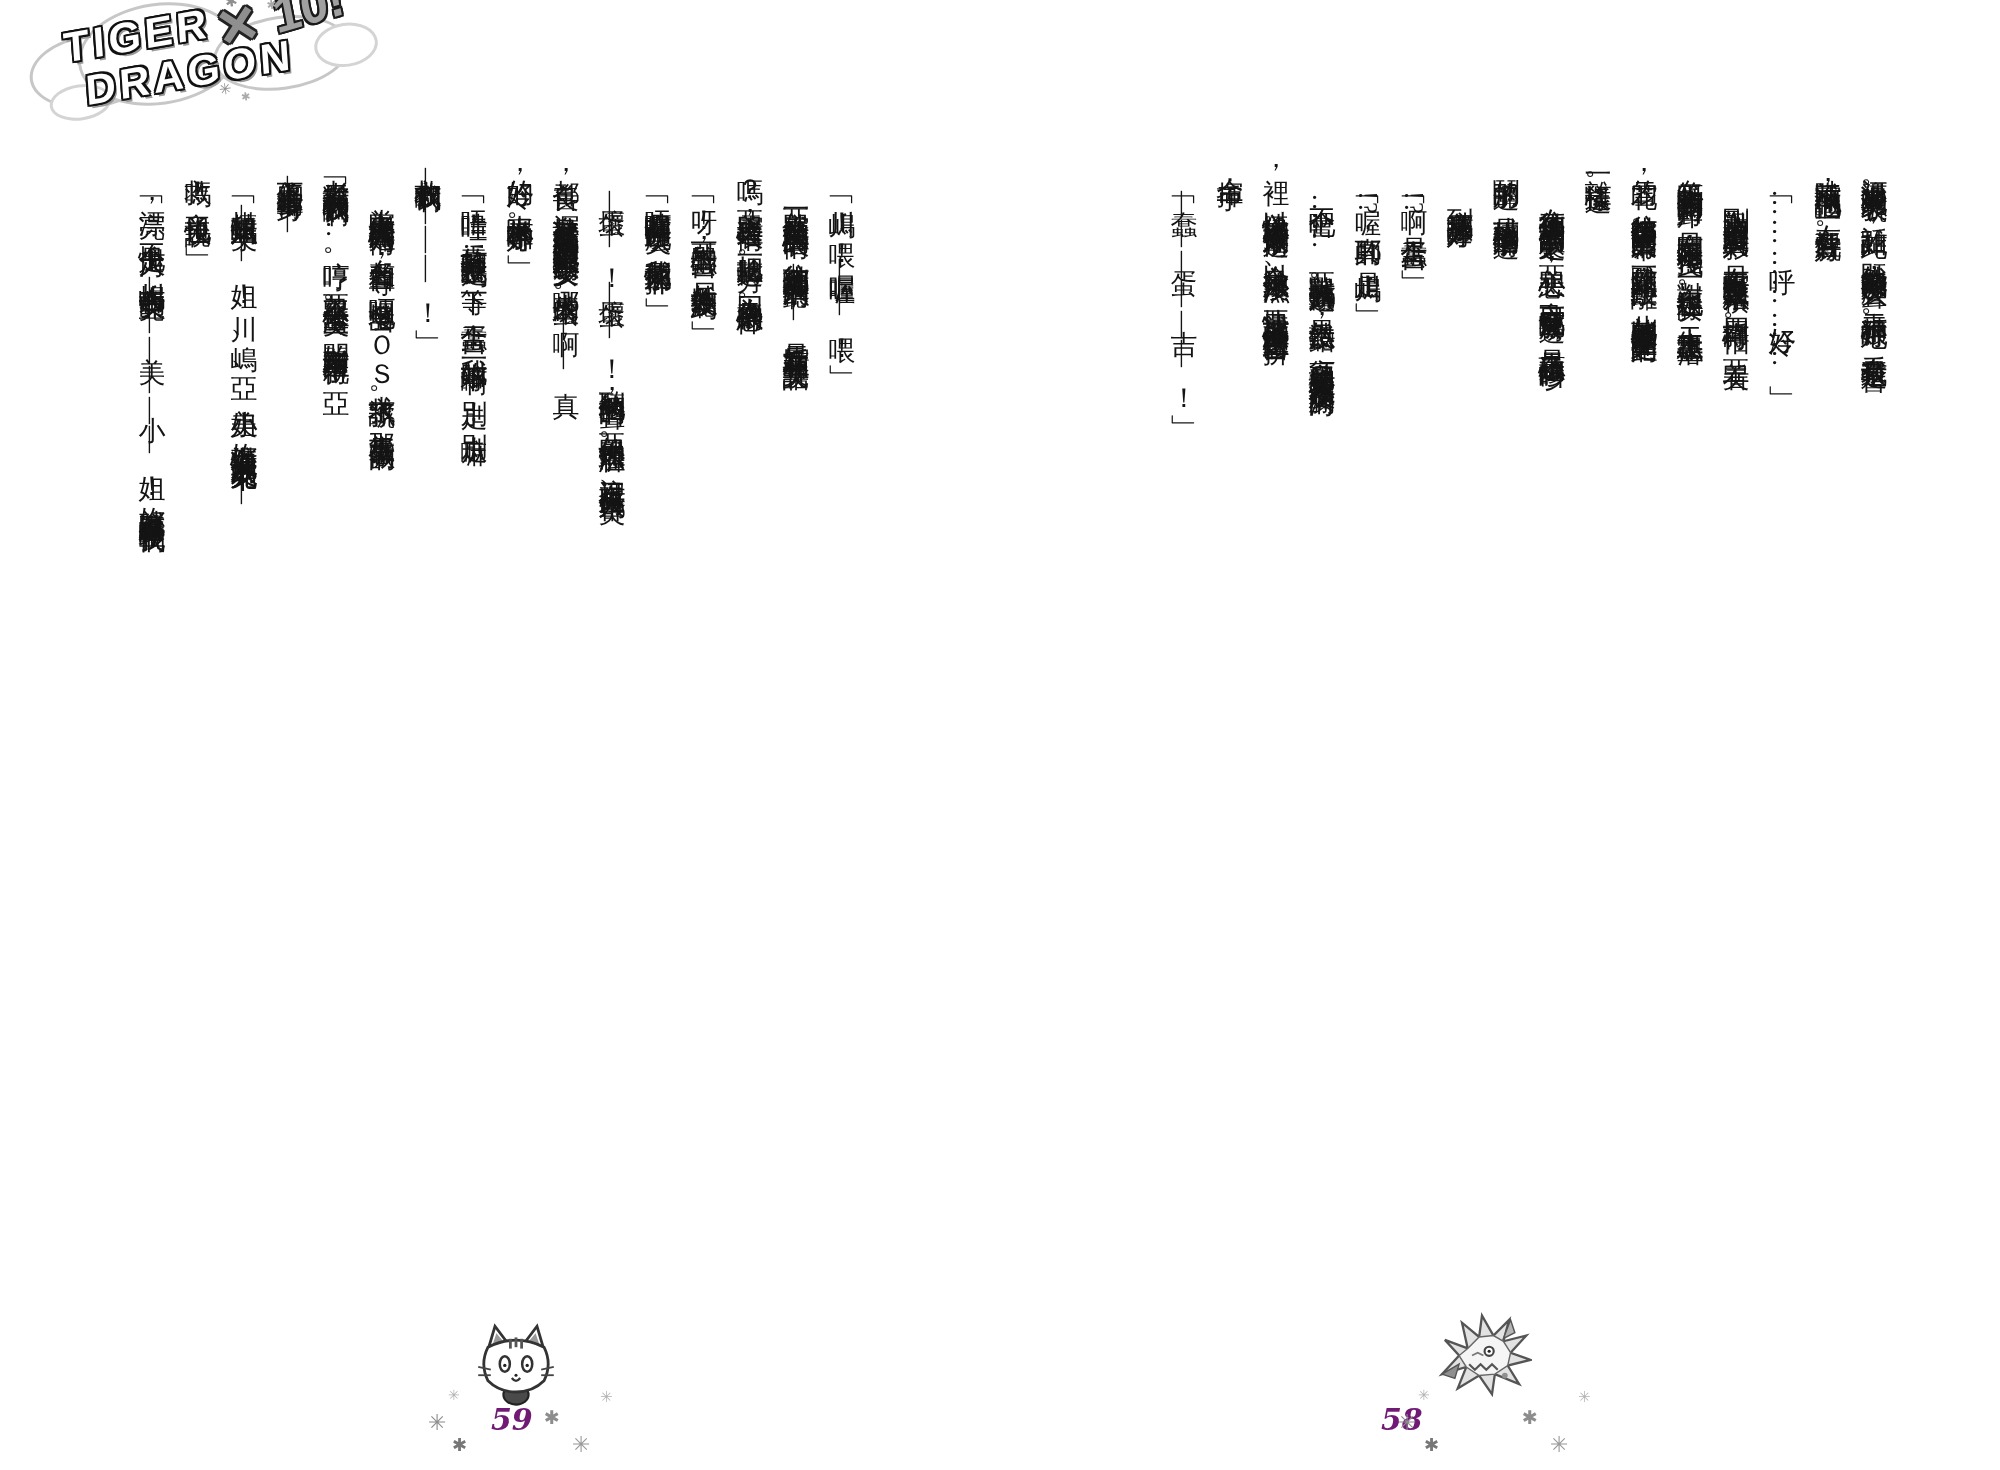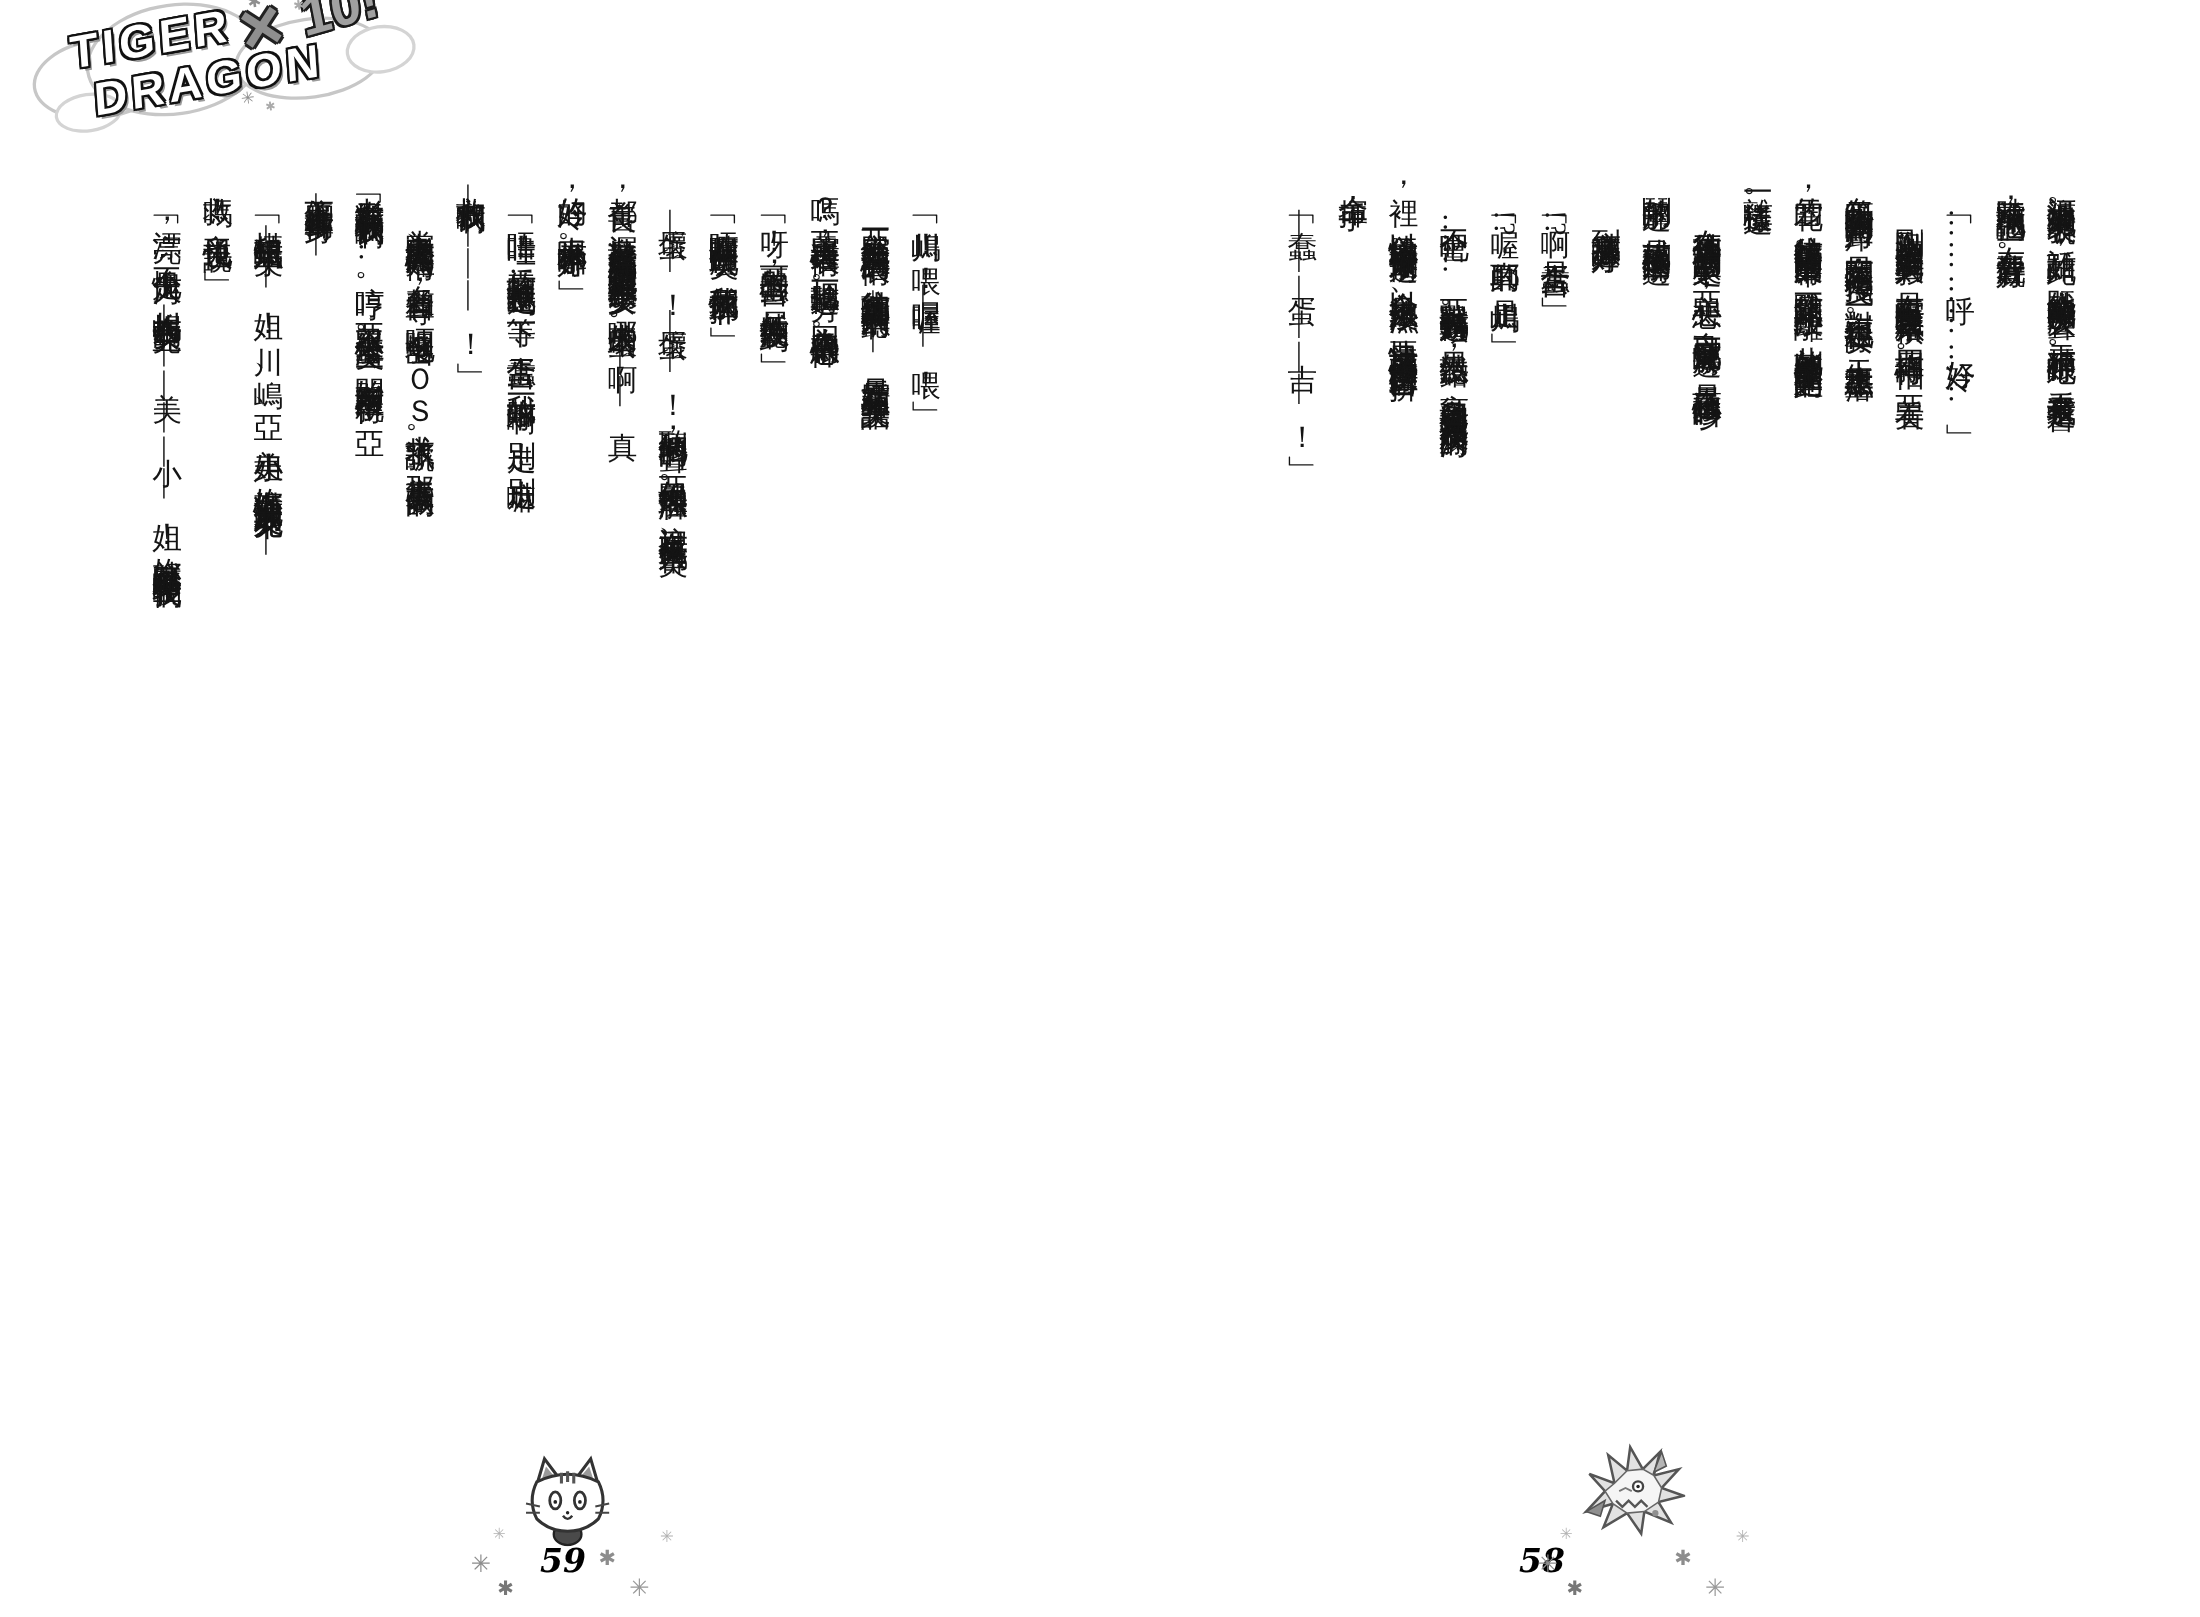--- a/index.html
+++ b/index.html
@@ -31,21 +31,21 @@
   .lg2{position:absolute;left:56px;top:62px;}
   .logo-word{font:900 42px "Liberation Sans",sans-serif;color:#ffffff;letter-spacing:4px;display:inline-block;
           transform:skewX(-6deg) rotate(-2deg);
           text-shadow:-2px -2px 0 #111,2px -2px 0 #111,-2px 2px 0 #111,2px 2px 0 #111,0 -2px 0 #111,0 2px 0 #111,-2px 0 0 #111,2px 0 0 #111,3px 4px 0 #9a9a9a;}
   .logo-vol{position:absolute;left:252px;top:8px;font:900 50px "Liberation Sans",sans-serif;color:#a0a0a0;
           display:inline-block;transform:rotate(-8deg) skewX(-5deg);
           text-shadow:-2px -2px 0 #1a1a1a,2px -2px 0 #1a1a1a,-2px 2px 0 #1a1a1a,2px 2px 0 #1a1a1a,0 -2px 0 #1a1a1a,0 2px 0 #1a1a1a,-2px 0 0 #1a1a1a,2px 0 0 #1a1a1a;}
   .star{position:absolute;color:#8f8f8f;font-family:"DejaVu Sans",sans-serif;line-height:1;}
   
   .mascot{position:absolute;}
-  .pagenum{position:absolute;font:bold italic 30px "DejaVu Serif",serif;color:#000000;}
+  .pagenum{position:absolute;font:bold italic 30px "DejaVu Serif",serif;color:#701a75;}
   .sp{position:absolute;font-family:"DejaVu Sans",sans-serif;line-height:1;}
 </style>
 </head>
 <body>
 
 <div class="canvas">
 
   <div class="logo">
     <div class="logo-rot">
       <div class="cloud c1"></div>

